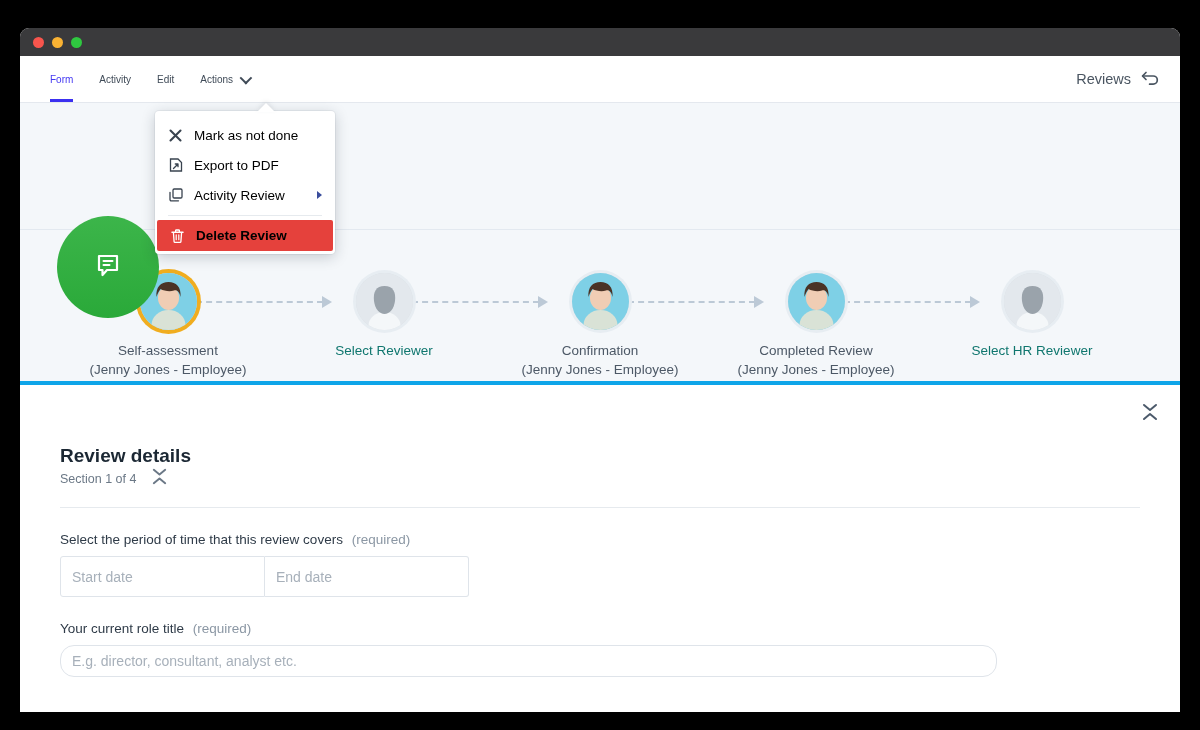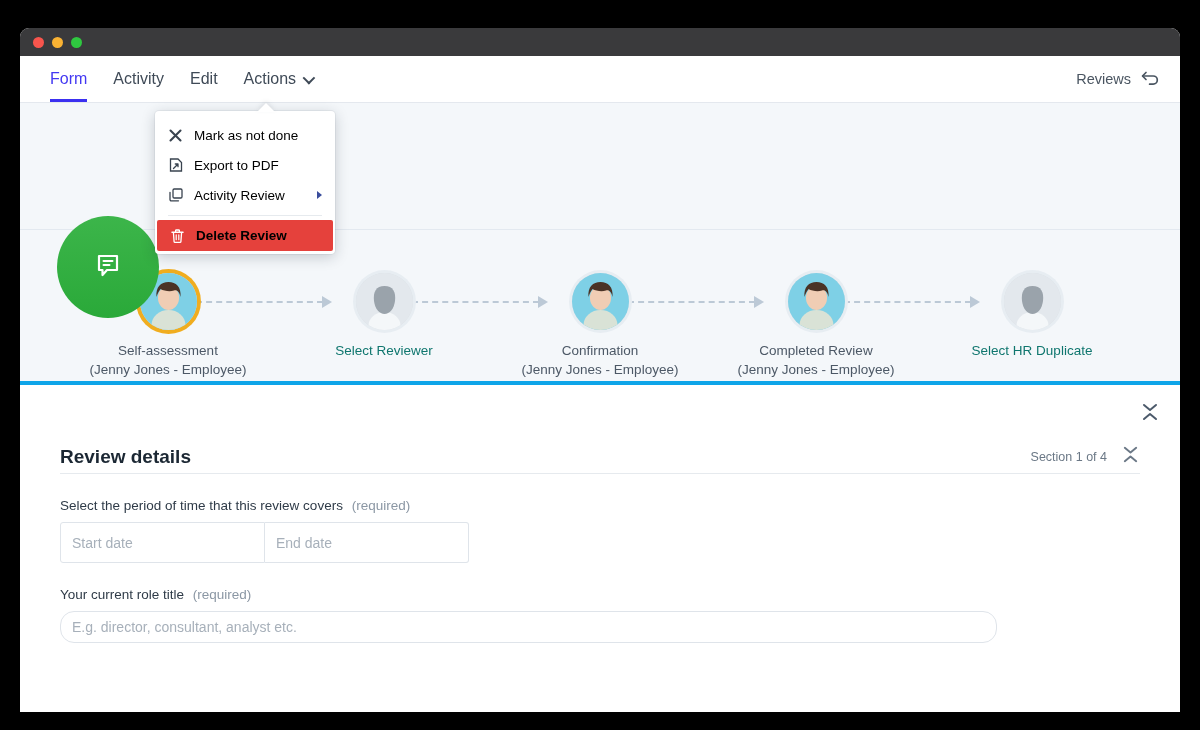--- a/index.html
+++ b/index.html
@@ -44,21 +44,21 @@
     display: flex;
     align-items: stretch;
     padding: 0 20px 0 17px;
     position: relative;
   }
   .tabs { display: flex; align-items: stretch; gap: 0; }
   .tab {
     display: flex;
     align-items: center;
     padding: 16px 13px;
-    font-size: 16px;
+    font-size: 10px;
     color: #3f4a57;
     cursor: pointer;
     position: relative;
     white-space: nowrap;
   }
   .tab.active { color: #4338f2; font-weight: 400; }
   .tab.active::after {
     content: "";
     position: absolute;
     left: 13px; right: 13px; bottom: 0;
@@ -193,24 +193,25 @@
   .collapse-all {
     position: absolute;
     right: 20px; top: 17px;
     cursor: pointer;
   }
   .section {
     padding: 60px 20px 0 20px;
   }
   .section-head {
     display: flex;
-    align-items: center;
+    align-items: flex-start;
     justify-content: space-between;
-    padding-bottom: 5px;
+    padding-bottom: 17px;
     border-bottom: 1px solid #e6eaee;
+    flex-direction: column;
   }
   .section-title {
     font-size: 19px;
     font-weight: bold;
     color: #1b2733;
   }
   .section-right {
     display: flex; align-items: center; gap: 14px;
   }
   .section-count { font-size: 12.5px; color: #6b7886; }
@@ -442,21 +443,21 @@
 
       <div class="step">
         <div class="avatar empty">
           <svg width="57" height="57" viewBox="0 0 57 57">
             <rect width="57" height="57" fill="#e3e8ed"></rect>
             <ellipse cx="28.5" cy="53" rx="16" ry="14" fill="#f4f7f9"></ellipse>
             <path d="M28.5 13 C37 13 40 19 39 28 C38 36 33.5 41 28.5 41 C23.5 41 19 36 18 28 C17 19 20 13 28.5 13 Z" fill="#9aa3ab"></path>
           </svg>
         </div>
         <div class="step-label pending">
-          <div>Select HR Duplicate</div>
+          <div>Select HR Reviewer</div>
         </div>
       </div>
 
     </div>
   </div>
 
   <div class="body-area">
 
     <div class="collapse-all">
       <svg width="20" height="20" viewBox="0 0 20 20">

